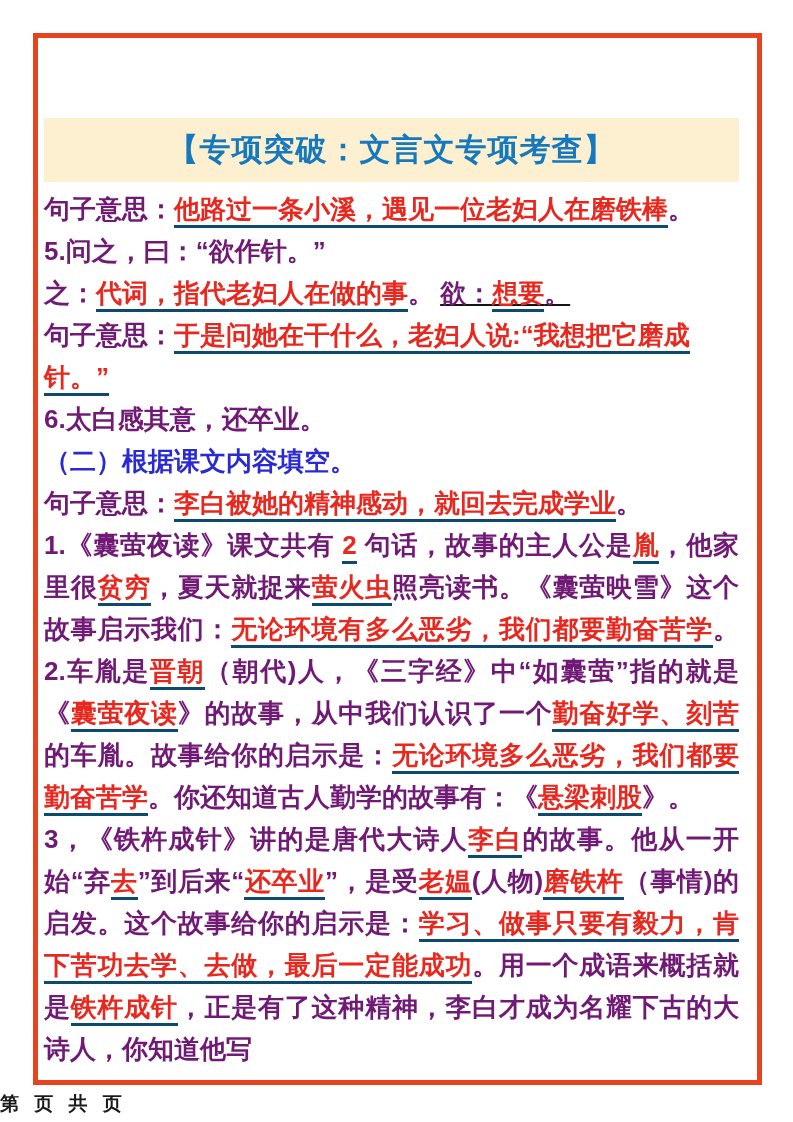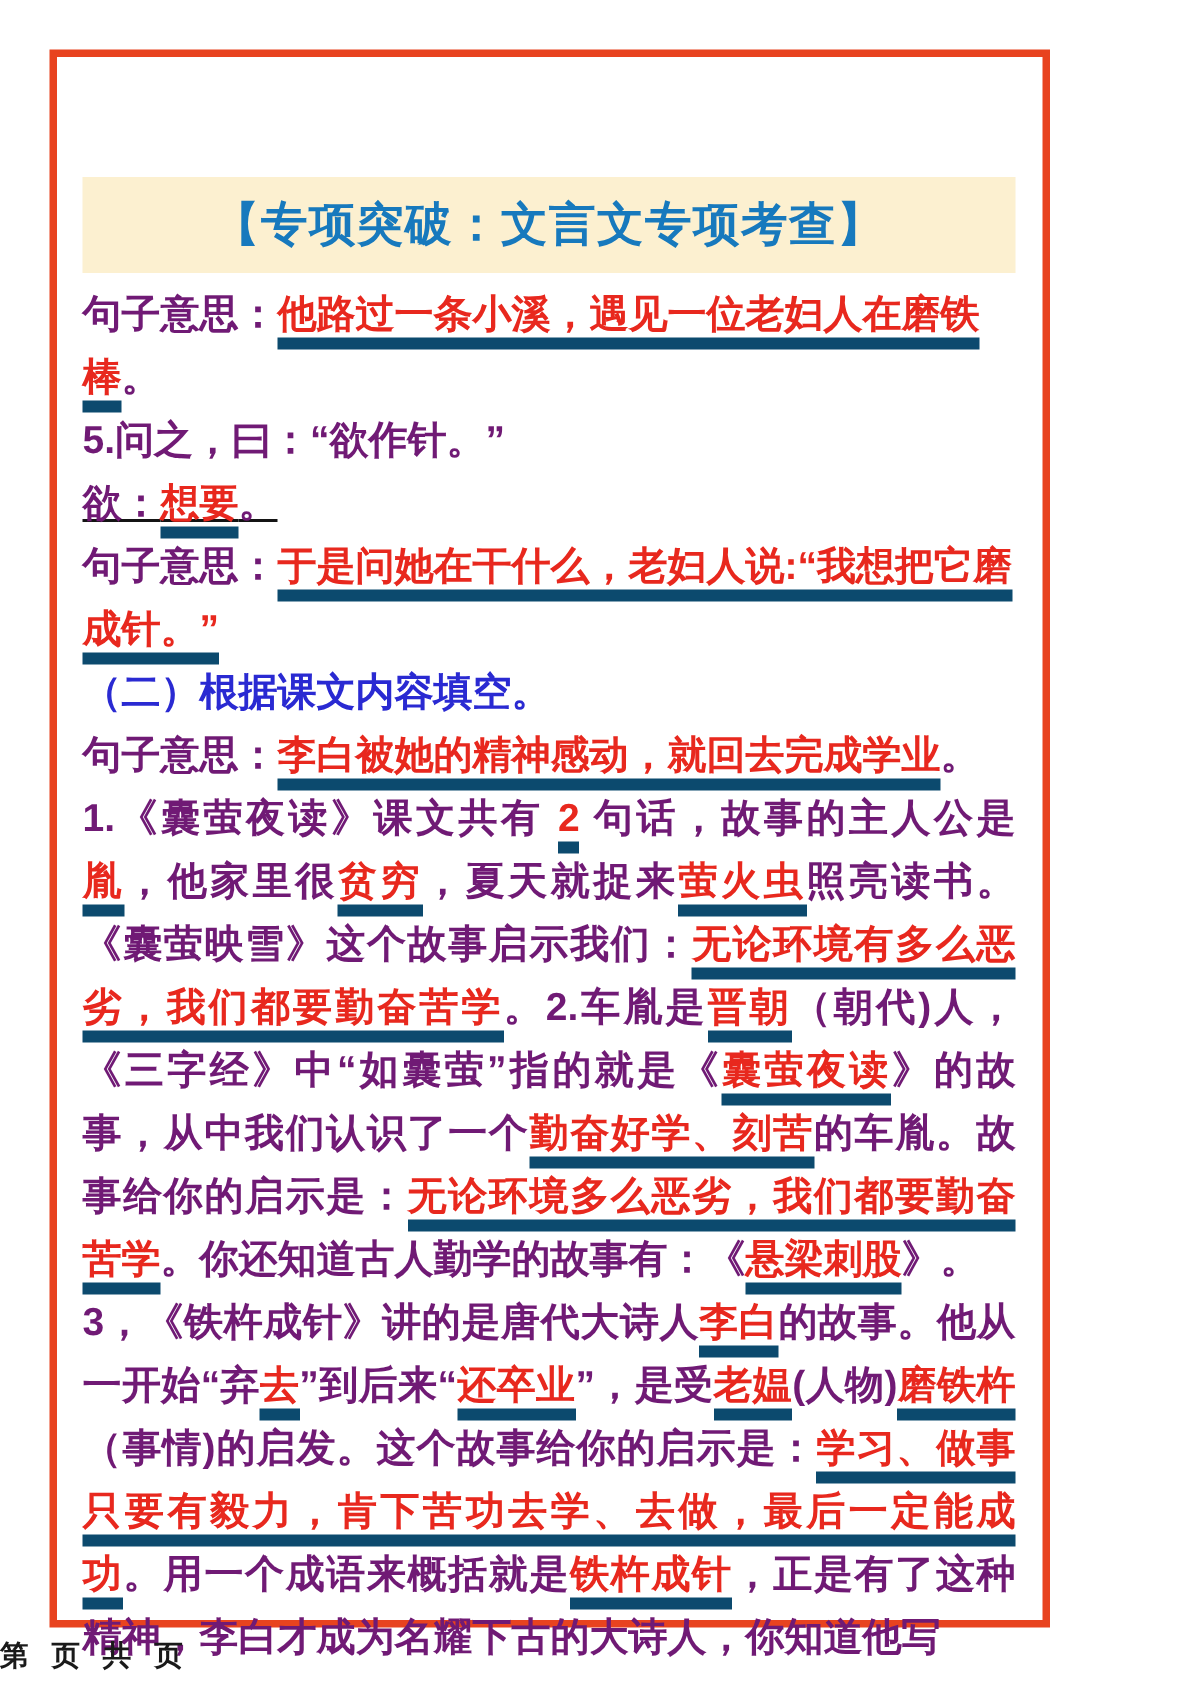--- a/index.html
+++ b/index.html
@@ -12,25 +12,25 @@
     position: relative;
     width: 793px;
     height: 1122px;
     background: #ffffff;
     overflow: hidden;
   }
   .frame {
     position: absolute;
     left: 33px;
     top: 33px;
-    width: 667px;
+    width: 729px;
     height: 1052px;
     border: 5px solid var(--border-red, #e8431f);
     box-sizing: border-box;
-    padding: 80px 18px 0 17px;
+    padding: 80px 18px 0 6px;
     background: #ffffff;
   }
   .banner {
     height: 64px;
     background: var(--banner-bg, #fcf0d0);
     display: flex;
     align-items: center;
     justify-content: center;
     margin-bottom: 6px;
   }
@@ -57,21 +57,21 @@
     color: var(--heading-blue, #2a2ad2);
     font-weight: bold;
   }
   .heading .txt { color: var(--heading-blue, #2a2ad2); }
   .cols { display: flex; }
   .col-left { flex: 0 0 57%; }
   .col-right { flex: 1 1 auto; text-decoration: underline; }
   .txt { color: #701a75; }
   .ans {
     color: var(--answer-red, #e8281e);
-    border-bottom: 8px solid #0c4a6e;
+    border-bottom: 3px solid #0c4a6e;
     padding-bottom: 1px;
   }
   .footer {
     position: absolute;
     left: 0;
     right: 0;
     top: 1091px;
     text-align: left;
     font-size: 19px;
     font-weight: 600;
@@ -84,23 +84,25 @@
 
 <div class="page">
   <div class="frame">
     <div class="banner">
       <span class="banner-title">【专项突破：文言文专项考查】</span>
     </div>
     <div class="content">
         <div class="line"><span class="txt">句子意思：</span><span class="ans">他路过一条小溪，遇见一位老妇人在磨铁棒</span><span class="txt">。</span></div>
         <div class="line"><span class="txt">5.问之，曰：“欲作针。”</span></div>
         <div class="line cols">
+          <span class="col-left"><span class="txt">之：</span><span class="ans">代词，指代老妇人在做的事</span><span class="txt">。</span></span>
           <span class="col-right"><span class="txt">欲：</span><span class="ans">想要</span><span class="txt">。</span></span>
         </div>
         <div class="line"><span class="txt">句子意思：</span><span class="ans">于是问她在干什么，老妇人说:“我想把它磨成针。”</span></div>
+        <div class="line"><span class="txt">6.太白感其意，还卒业。</span></div>
         <div class="line cols">
         </div>
         <div class="line heading"><span class="blue txt">（二）根据课文内容填空。</span></div>
         <div class="line"><span class="txt">句子意思：</span><span class="ans">李白被她的精神感动，就回去完成学业</span><span class="txt">。</span></div>
         <div class="line para"><span class="txt">1.《囊萤夜读》课文共有 </span><span class="ans">2</span><span class="txt"> 句话，故事的主人公是</span><span class="ans">胤</span><span class="txt">，他家里很</span><span class="ans">贫穷</span><span class="txt">，夏天就捉来</span><span class="ans">萤火虫</span><span class="txt">照亮读书。《囊萤映雪》这个故事启示我们：</span><span class="ans">无论环境有多么恶劣，我们都要勤奋苦学</span><span class="txt">。2.车胤是</span><span class="ans">晋朝</span><span class="txt">（朝代)人，《三字经》中“如囊萤”指的就是《</span><span class="ans">囊萤夜读</span><span class="txt">》的故事，从中我们认识了一个</span><span class="ans">勤奋好学、刻苦</span><span class="txt">的车胤。故事给你的启示是：</span><span class="ans">无论环境多么恶劣，我们都要勤奋苦学</span><span class="txt">。你还知道古人勤学的故事有：《</span><span class="ans">悬梁刺股</span><span class="txt">》。</span></div>
         <div class="line para"><span class="txt">3，《铁杵成针》讲的是唐代大诗人</span><span class="ans">李白</span><span class="txt">的故事。他从一开始“弃</span><span class="ans">去</span><span class="txt">”到后来“</span><span class="ans">还卒业</span><span class="txt">”，是受</span><span class="ans">老媪</span><span class="txt">(人物)</span><span class="ans">磨铁杵</span><span class="txt">（事情)的启发。这个故事给你的启示是：</span><span class="ans">学习、做事只要有毅力，肯下苦功去学、去做，最后一定能成功</span><span class="txt">。用一个成语来概括就是</span><span class="ans">铁杵成针</span><span class="txt">，正是有了这种精神，李白才成为名耀下古的大诗人，你知道他写</span></div>
       </div>
   </div>
   <div class="footer">第 页 共 页</div>
 </div>

